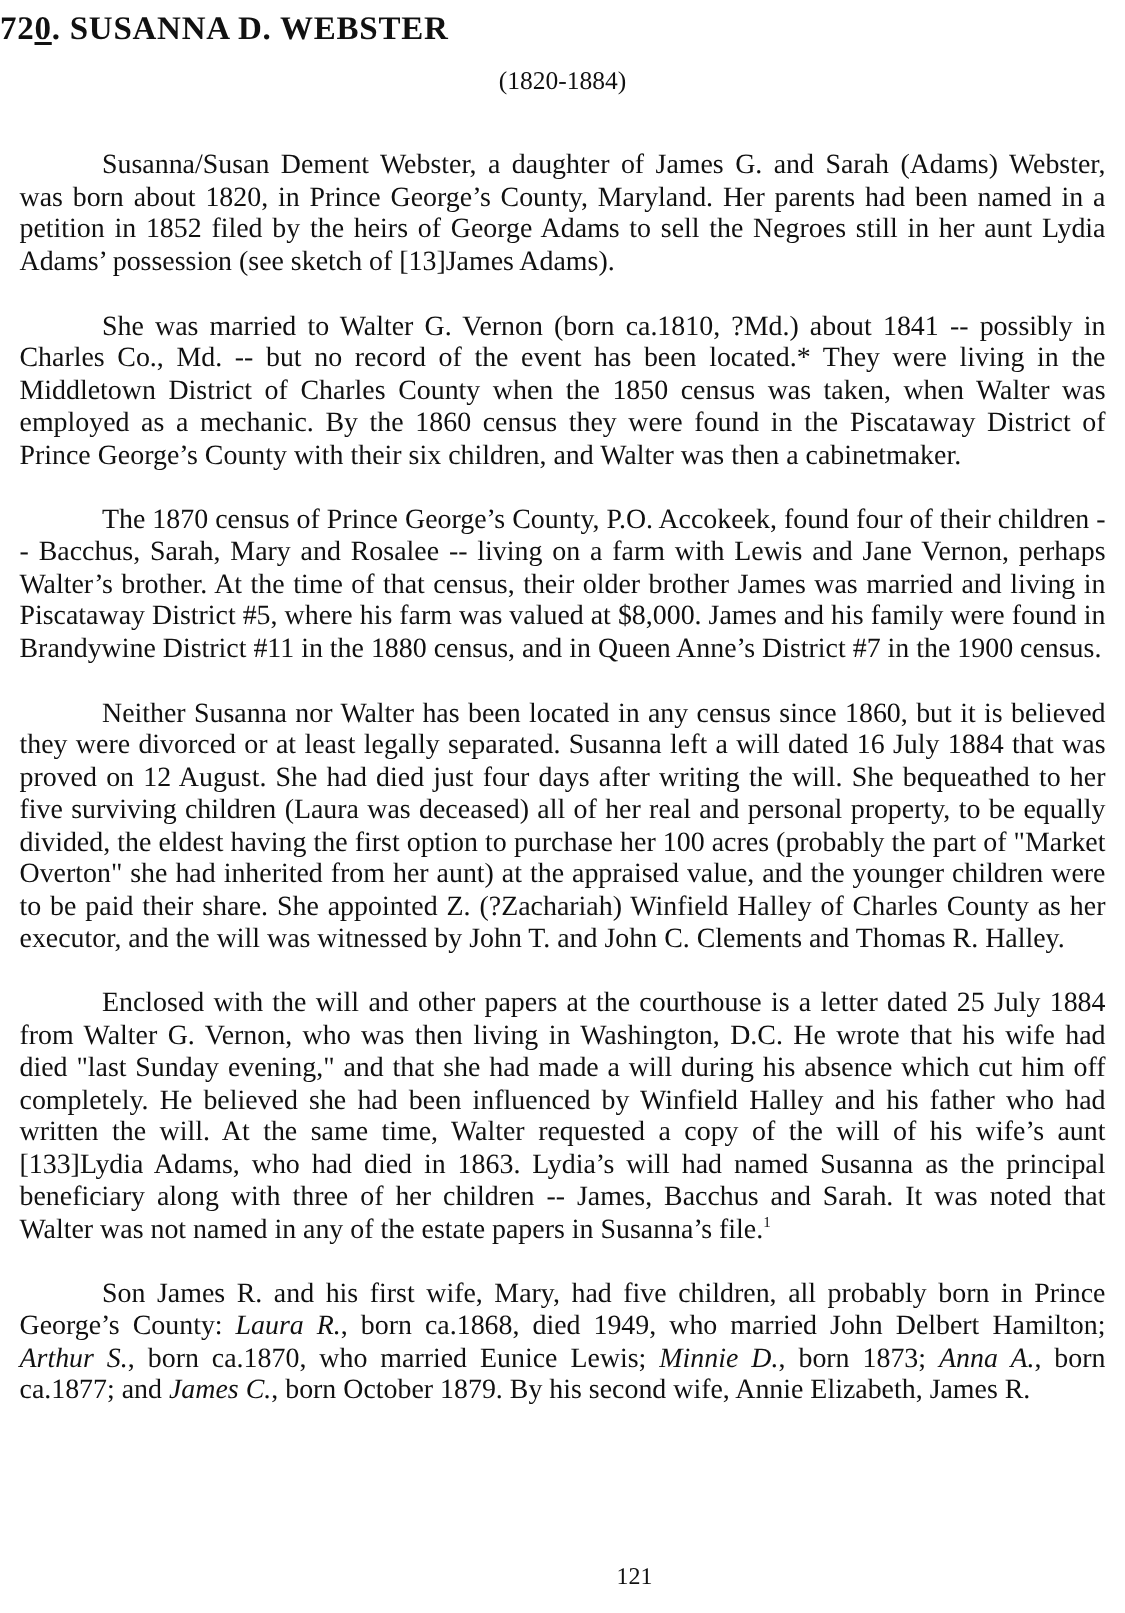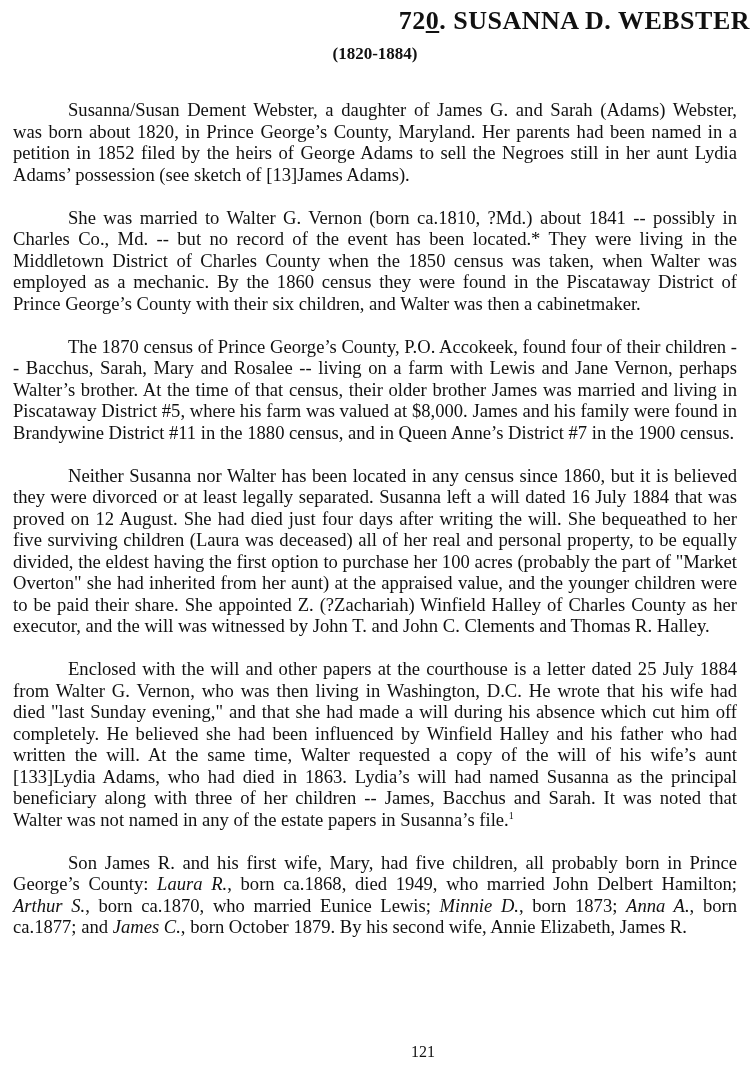--- a/index.html
+++ b/index.html
@@ -1,22 +1,22 @@
 <!DOCTYPE html>
 <html><head>
 <meta charset="utf-8">
 <style>
   html, body { margin: 0; padding: 0; background: #ffffff; }
   body { width: 750px; height: 1075px; position: relative; overflow: hidden;
          font-family: "Liberation Serif", "DejaVu Serif", serif; color: #111; }
-  .title { position: absolute; top: 6px; left: 0; width: 750px; text-align: right;
-           font-size: 26px; font-weight: bold; letter-spacing: 0.5px; }
+  .title { position: absolute; top: 6px; left: 0; width: 750px; text-align: left;
+           font-size: 22px; font-weight: bold; letter-spacing: 0.5px; }
   .title u { text-decoration: underline; }
   .dates { position: absolute; top: 44px; left: 0; width: 750px; text-align: center;
-           font-size: 17px; font-weight: bold; }
+           font-size: 17px; font-weight: normal; }
   .body { position: absolute; top: 99px; left: 13px; width: 724px; font-size: 18.6px; line-height: 21.5px; }
   .para { margin: 0 0 21.5px 0; text-align: justify; text-indent: 55px; }
   .para i { font-style: italic; }
   sup { font-size: 10px; line-height: 0; vertical-align: super; }
   .pagenum { position: absolute; top: 1043px; left: 0; width: 750px; text-align: center; font-size: 16px; padding-left: 48px; }
 </style>
 </head>
 <body>
 
 <div class="title"><span>72</span><u>0</u><span>.</span><span> SUSANNA D. WEBSTER</span></div>

